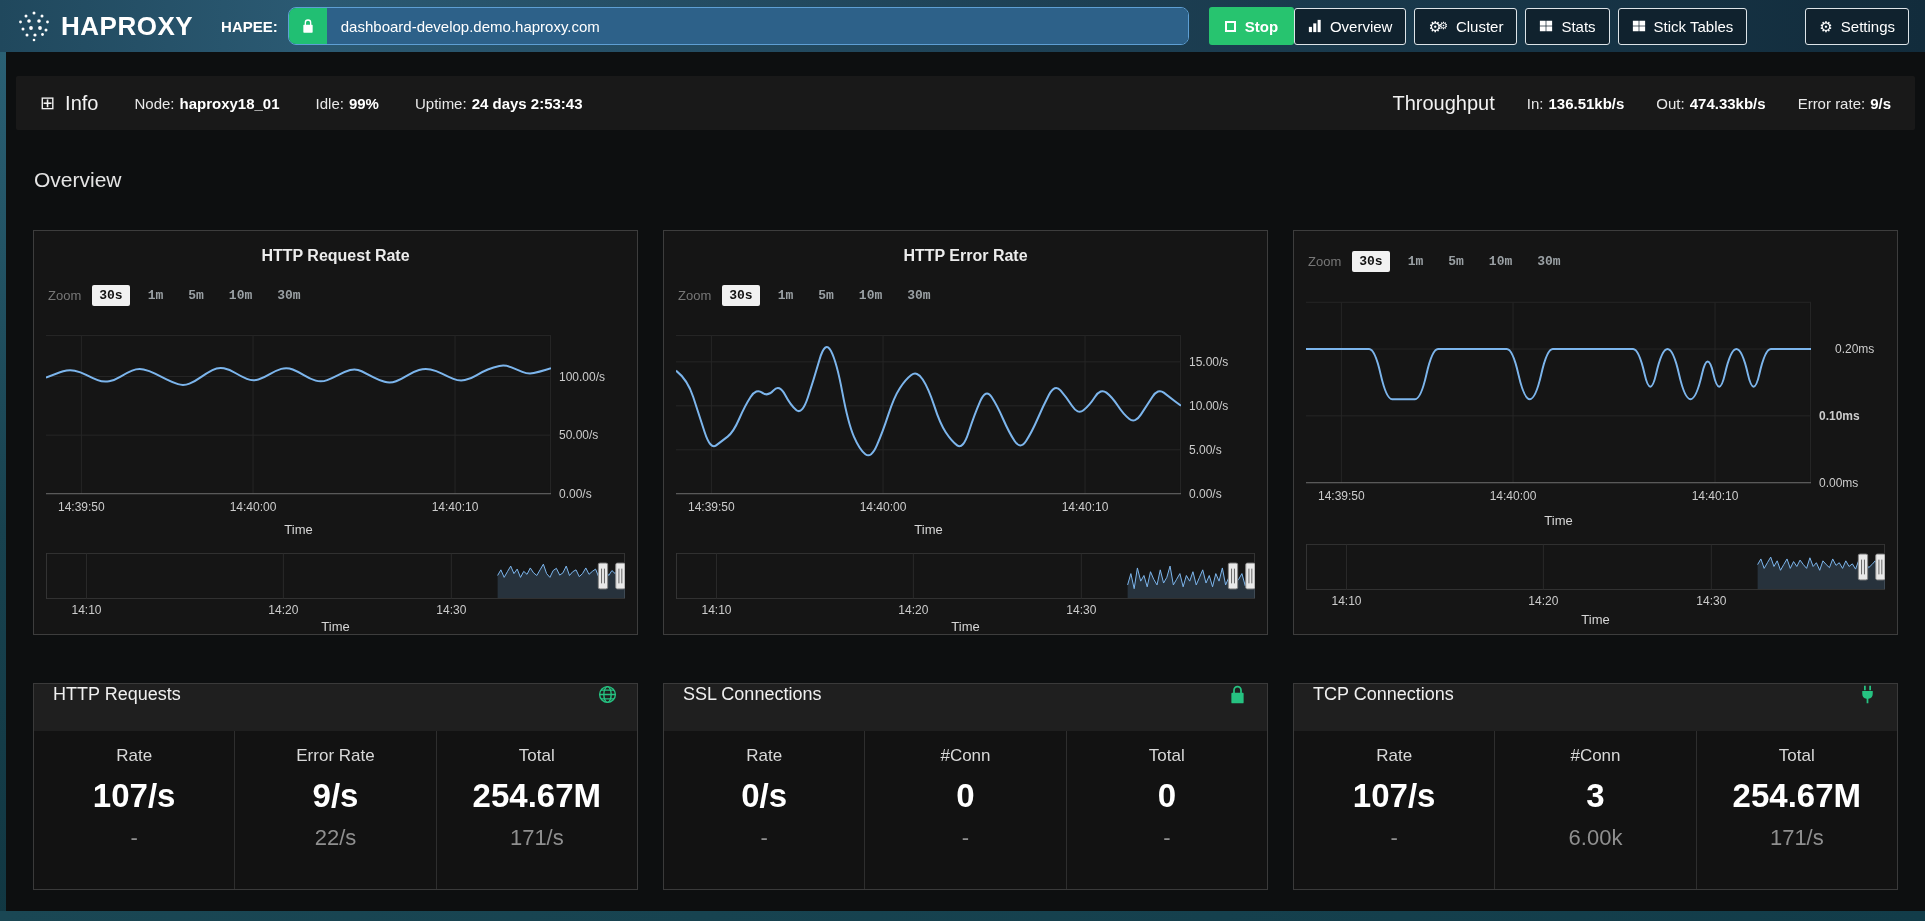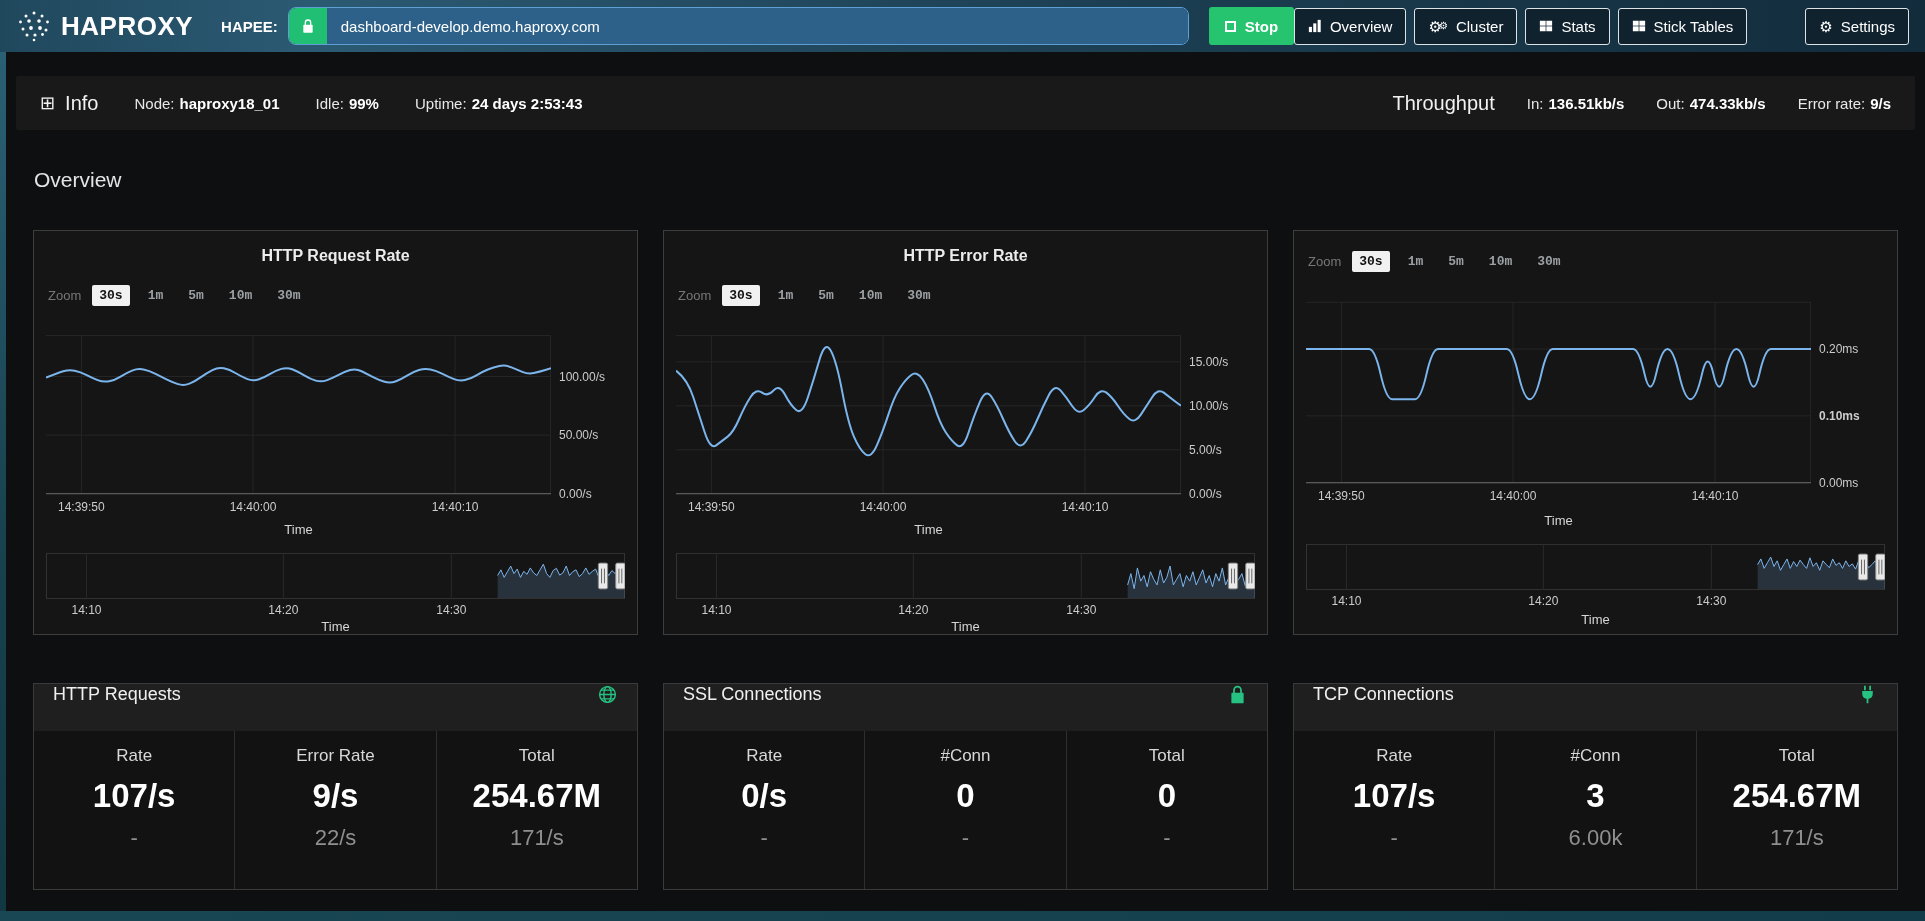--- a/index.html
+++ b/index.html
@@ -331,21 +331,21 @@
             <line x1="70" y1="10" x2="70" y2="298" stroke="#262626" vector-effect="non-scaling-stroke"></line>
             <line x1="410" y1="10" x2="410" y2="298" stroke="#262626" vector-effect="non-scaling-stroke"></line>
             <line x1="810" y1="10" x2="810" y2="298" stroke="#262626" vector-effect="non-scaling-stroke"></line>
             <line x1="999" y1="10" x2="999" y2="298" stroke="#262626" vector-effect="non-scaling-stroke"></line>
             <line x1="0" y1="84.66666666666669" x2="1000" y2="84.66666666666669" stroke="#262626" vector-effect="non-scaling-stroke"></line>
             <line x1="0" y1="191.33333333333334" x2="1000" y2="191.33333333333334" stroke="#262626" vector-effect="non-scaling-stroke"></line>
             <line x1="0" y1="298" x2="1000" y2="298" stroke="#6e6e6e" vector-effect="non-scaling-stroke"></line>
             <path d="M0.0,84.7 Q22.7,84.7 34.1,84.7 Q45.5,84.7 56.8,84.7 Q68.2,84.7 79.5,84.7 Q90.9,84.7 102.3,84.7 Q113.6,84.7 125.0,84.7 Q136.4,84.7 147.7,124.7 Q159.1,164.7 170.5,164.7 Q181.8,164.7 193.2,164.7 Q204.5,164.7 215.9,164.7 Q227.3,164.7 238.6,124.7 Q250.0,84.7 261.4,84.7 Q272.7,84.7 284.1,84.7 Q295.5,84.7 306.8,84.7 Q318.2,84.7 329.5,84.7 Q340.9,84.7 352.3,84.7 Q363.6,84.7 375.0,84.7 Q386.4,84.7 397.7,84.7 Q409.1,84.7 420.5,124.7 Q431.8,164.7 443.2,164.7 Q454.5,164.7 465.9,124.7 Q477.3,84.7 488.6,84.7 Q500.0,84.7 511.4,84.7 Q522.7,84.7 534.1,84.7 Q545.5,84.7 556.8,84.7 Q568.2,84.7 579.5,84.7 Q590.9,84.7 602.3,84.7 Q613.6,84.7 625.0,84.7 Q636.4,84.7 647.7,84.7 Q659.1,84.7 670.5,124.7 Q681.8,164.7 693.2,124.7 Q704.5,84.7 715.9,84.7 Q727.3,84.7 738.6,124.7 Q750.0,164.7 761.4,164.7 Q772.7,164.7 784.1,124.7 Q795.5,84.7 806.8,124.7 Q818.2,164.7 829.5,124.7 Q840.9,84.7 852.3,84.7 Q863.6,84.7 875.0,124.7 Q886.4,164.7 897.7,124.7 Q909.1,84.7 920.5,84.7 Q931.8,84.7 943.2,84.7 Q954.5,84.7 965.9,84.7 Q977.3,84.7 988.6,84.7 L1000.0,84.7" fill="none" stroke="#7cb5ec" stroke-width="2" vector-effect="non-scaling-stroke" stroke-linejoin="round"></path>
           </svg>
         <div class="ylabels">
-            <span style="top: 28.2222%;">0.20ms</span>
+            <span style="top: 28.2222%; margin-left: 16px;">0.20ms</span>
             <span style="top: 63.7778%; font-weight: bold;">0.10ms</span>
             <span style="top: 99.3333%;">0.00ms</span>
           </div>
       </div>
       <div class="xlabels">
           <span style="left: 7%;">14:39:50</span>
           <span style="left: 41%;">14:40:00</span>
           <span style="left: 81%;">14:40:10</span>
         </div>
       <div class="xaxis-title">Time</div>

